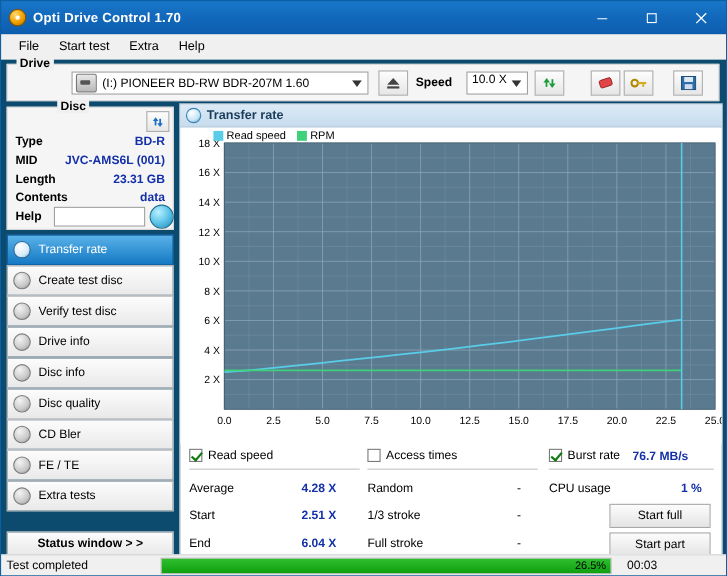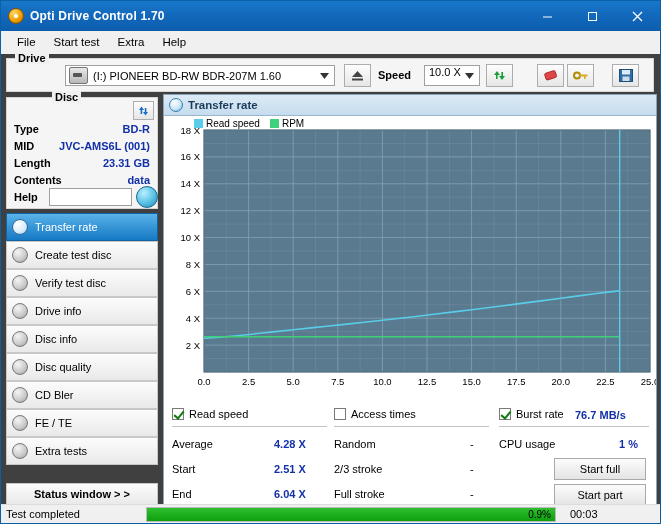--- a/index.html
+++ b/index.html
@@ -11,21 +11,21 @@
     height: 524px;
     font-family: "Liberation Sans", sans-serif;
     font-size: 11px;
     background: #f0f0f0;
     overflow: hidden;
   }
   .window {
     position: absolute;
     left: 0; top: 0;
     width: 661px; height: 524px;
-    background: #404040;
+    background: #0c4a6e;
     border: 1px solid #0b5fa5;
     box-sizing: border-box;
   }
   
   .titlebar {
     height: 30px;
     background: linear-gradient(to bottom, #1877c9 0%, #1268bb 50%, #0d5dae 100%);
     display: flex;
     align-items: center;
     color: #ffffff;
@@ -647,34 +647,34 @@
 
     <div class="stat stat-key" style="left:8px; top:343px;">Average</div>
     <div class="stat stat-val" style="left:110px; top:343px;">4.28 X</div>
     <div class="stat stat-key" style="left:8px; top:368px;">Start</div>
     <div class="stat stat-val" style="left:110px; top:368px;">2.51 X</div>
     <div class="stat stat-key" style="left:8px; top:393px;">End</div>
     <div class="stat stat-val" style="left:110px; top:393px;">6.04 X</div>
 
     <div class="stat stat-key" style="left:170px; top:343px;">Random</div>
     <div class="stat stat-dash" style="left:306px; top:343px;">-</div>
-    <div class="stat stat-key" style="left:170px; top:368px;">2/3 stroke</div>
+    <div class="stat stat-key" style="left:170px; top:368px;">1/3 stroke</div>
     <div class="stat stat-dash" style="left:306px; top:368px;">-</div>
     <div class="stat stat-key" style="left:170px; top:393px;">Full stroke</div>
     <div class="stat stat-dash" style="left:306px; top:393px;">-</div>
 
     <div class="stat stat-key" style="left:335px; top:343px;">CPU usage</div>
     <div class="stat stat-val" style="left:455px; top:343px;">1 %</div>
 
     <div class="act-btn" style="left:390px; top:363px;">Start full</div>
     <div class="act-btn" style="left:390px; top:389px;">Start part</div>
   </div>
 
   <div class="statusbar">
     <div class="sb-text">Test completed</div>
     <div class="progress-wrap">
       <div class="progress-fill" id="pfill" style="width: 100%;"></div>
-      <div class="progress-pct">0.9%</div>
+      <div class="progress-pct">26.5%</div>
     </div>
     <div class="sb-time">00:03</div>
   </div>
 
 </div>
 
 </body></html>

